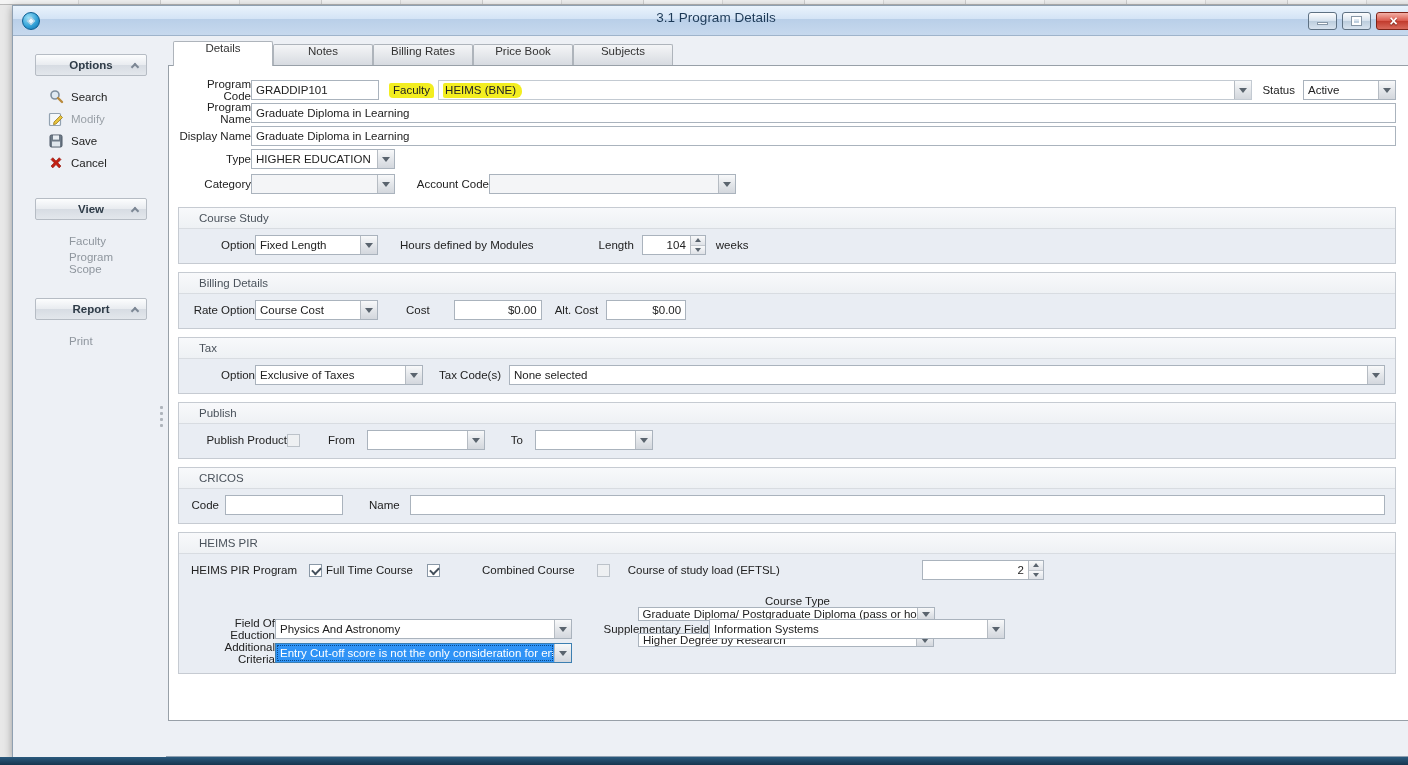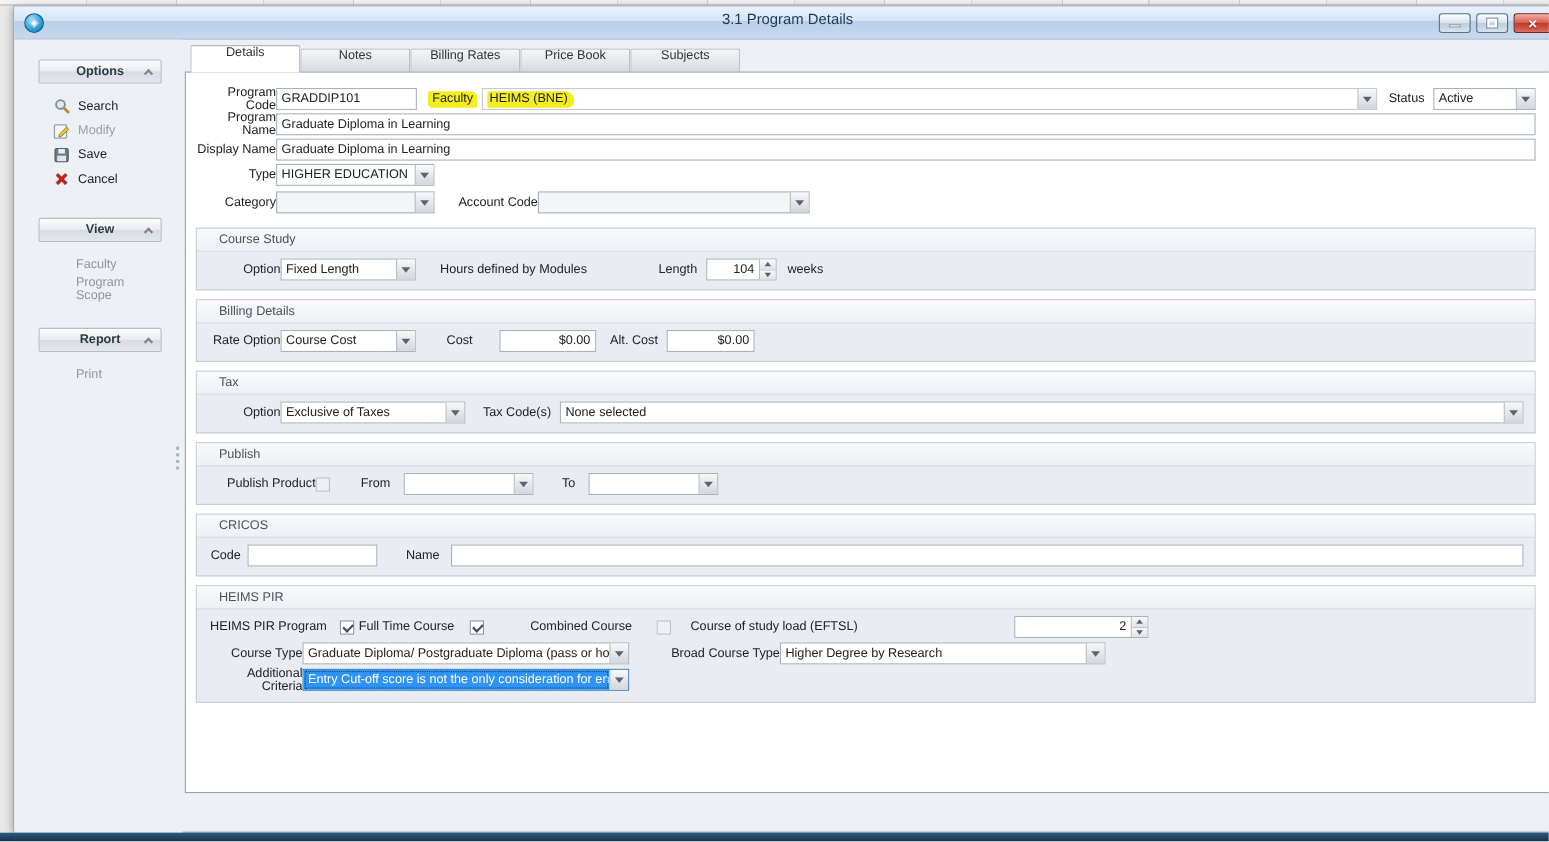--- a/index.html
+++ b/index.html
@@ -452,37 +452,53 @@
                       <span>
                         <i class="tri-up"></i>
                       </span>
                       <span>
                         <i class="tri-dn"></i>
                       </span>
                     </span>
                 </div>
               </div>
 
-              <div class="frow" style="margin-top:4px;">
+              <div class="frow" style="margin-top:15px;flex-direction:column;">
                 <span class="flabel" style="width:88px;">Course Type</span>
                 <div class="combo" style="width:297px;">
                   <span class="ctext">Graduate Diploma/ Postgraduate Diploma (pass or honour</span>
                   <span class="cbtn">
                       <span class="arr"></span>
                     </span>
                 </div>
                 <span class="flabel" style="margin-left:22px; width:115px;">Broad Course Type</span>
                 <div class="combo" style="width:296px;">
                   <span class="ctext">Higher Degree by Research</span>
                   <span class="cbtn">
                       <span class="arr"></span>
                     </span>
                 </div>
               </div>
 
+              <div class="frow" style="margin-top:4px;">
+                <span class="flabel" style="width:88px;">Field Of Eduction</span>
+                <div class="combo" style="width:297px;">
+                  <span class="ctext">Physics And Astronomy</span>
+                  <span class="cbtn">
+                      <span class="arr"></span>
+                    </span>
+                </div>
+                <span class="flabel" style="margin-left:22px; width:115px;">Supplementary Field</span>
+                <div class="combo" style="width:296px;">
+                  <span class="ctext">Information Systems</span>
+                  <span class="cbtn">
+                      <span class="arr"></span>
+                    </span>
+                </div>
+              </div>
 
               <div class="frow" style="margin-top:4px; margin-bottom:0;">
                 <span class="flabel" style="width:88px;">Additional Criteria</span>
                 <div class="combo selected" style="width:297px;">
                   <span class="ctext">Entry Cut-off score is not the only consideration for entr</span>
                   <span class="cbtn">
                       <span class="arr"></span>
                     </span>
                 </div>
               </div>

